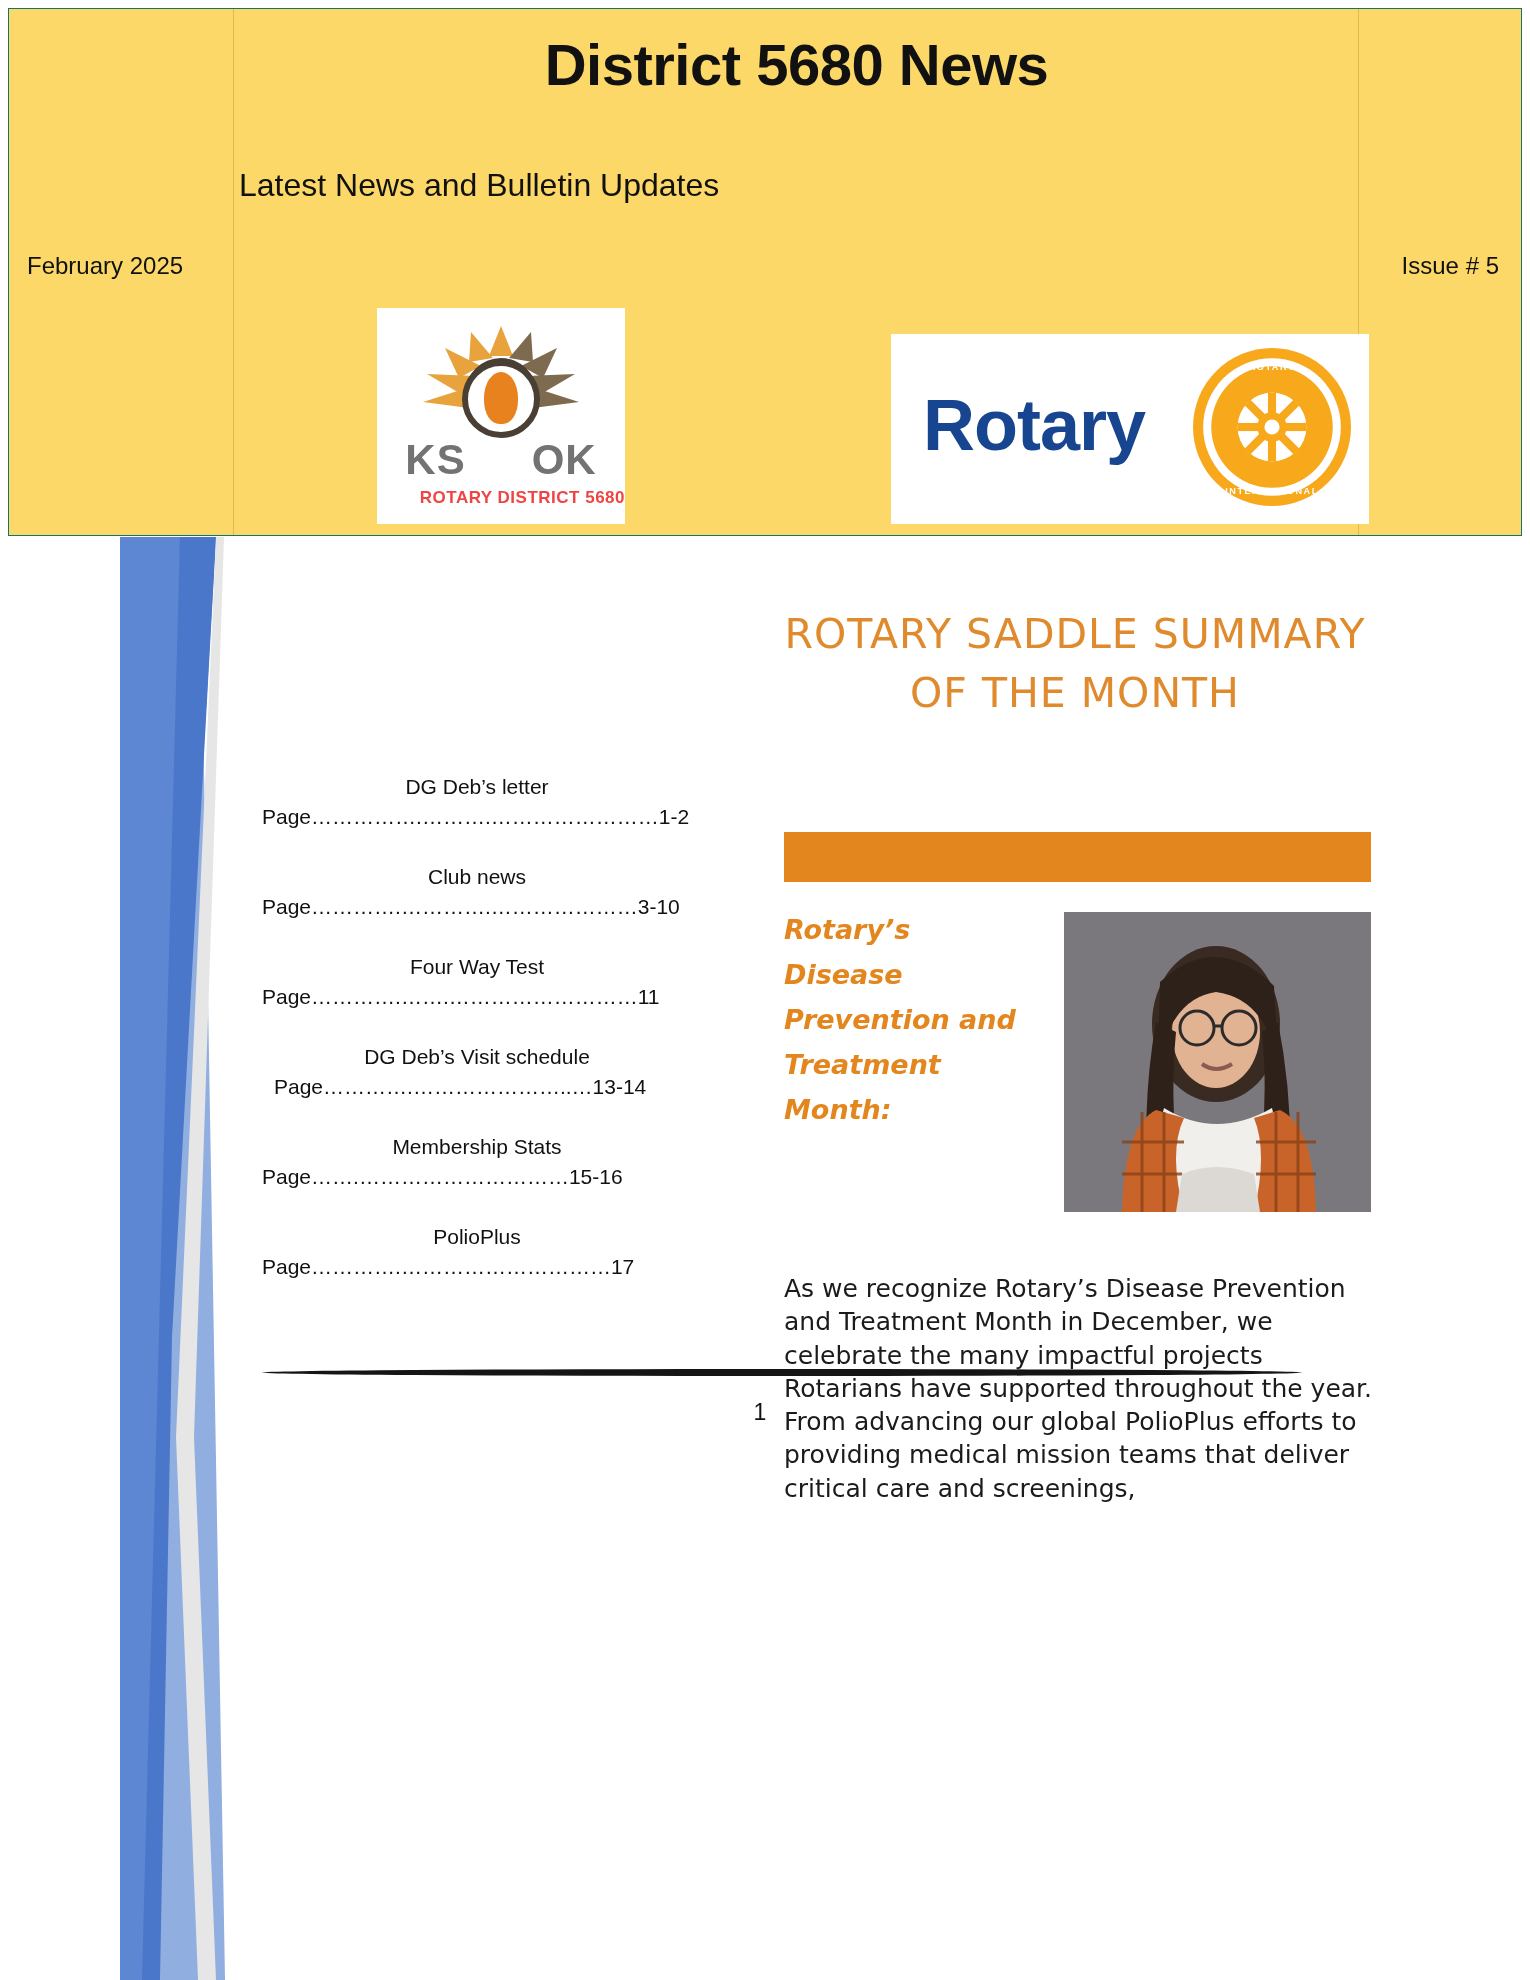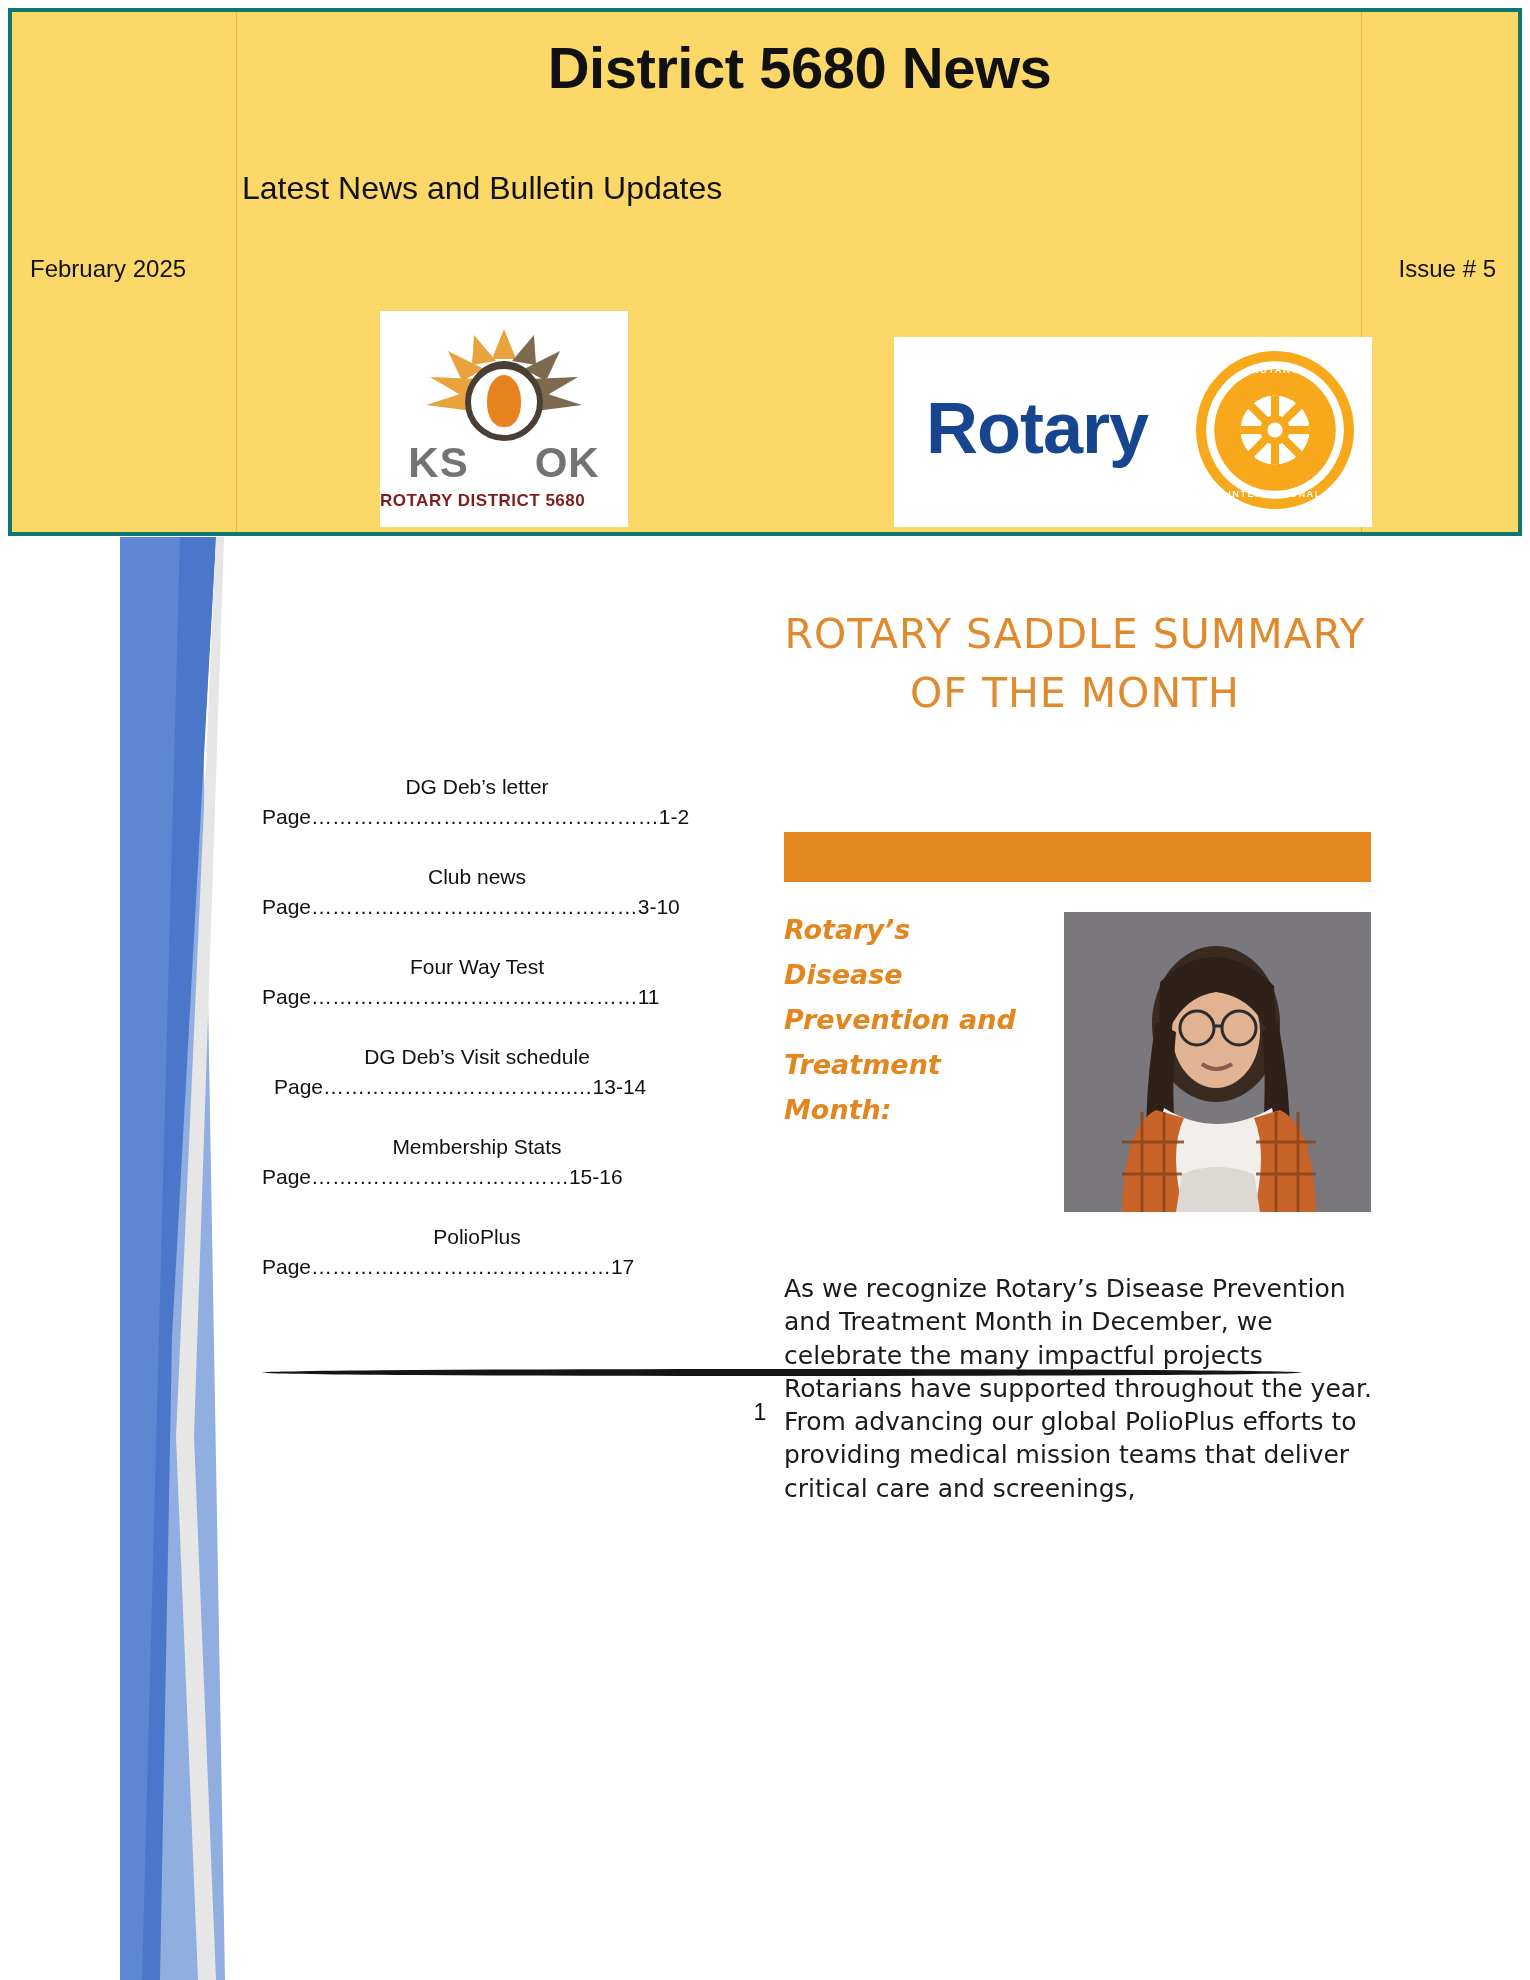--- a/index.html
+++ b/index.html
@@ -16,21 +16,21 @@
   }
 
   
   .masthead {
     position: absolute;
     left: 8px;
     top: 8px;
     width: 1514px;
     height: 528px;
     background: #fcd868;
-    border: 4px solid #0f766e;
+    border: 1px solid #0f766e;
     box-sizing: border-box;
   }
   .masthead .vline {
     position: absolute;
     top: 0;
     bottom: 0;
     width: 1px;
     background: #e4b94a;
   }
   .vline-left { left: 224px; }
@@ -100,24 +100,24 @@
     color: #737373;
     letter-spacing: 1px;
     margin-top: 16px;
   }
   .ksok-text .gap { display: inline-block; width: 66px; }
   .ksok-sub {
     position: absolute;
     left: 0;
     right: 0;
     bottom: 16px;
-    text-align: left;
+    text-align: right;
     font-size: 17px;
     font-weight: bold;
-    color: #7f1d1d;
+    color: #ef4444;
     letter-spacing: 0.5px;
   }
   .ksok-center {
     position: absolute;
     left: 50%;
     top: 52px;
     transform: translateX(-50%);
     width: 78px;
     height: 78px;
     border-radius: 50%;

